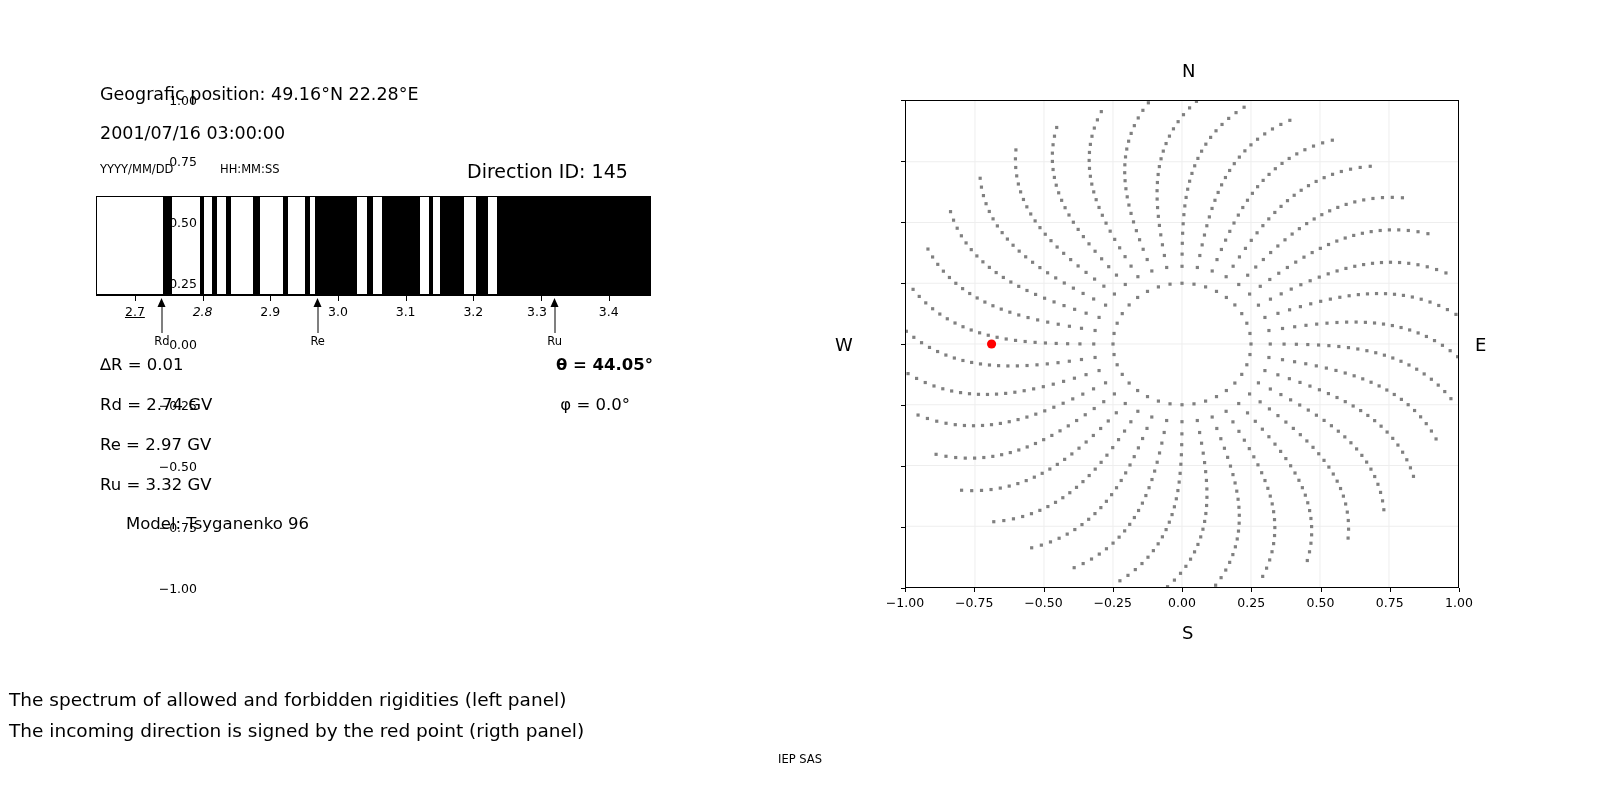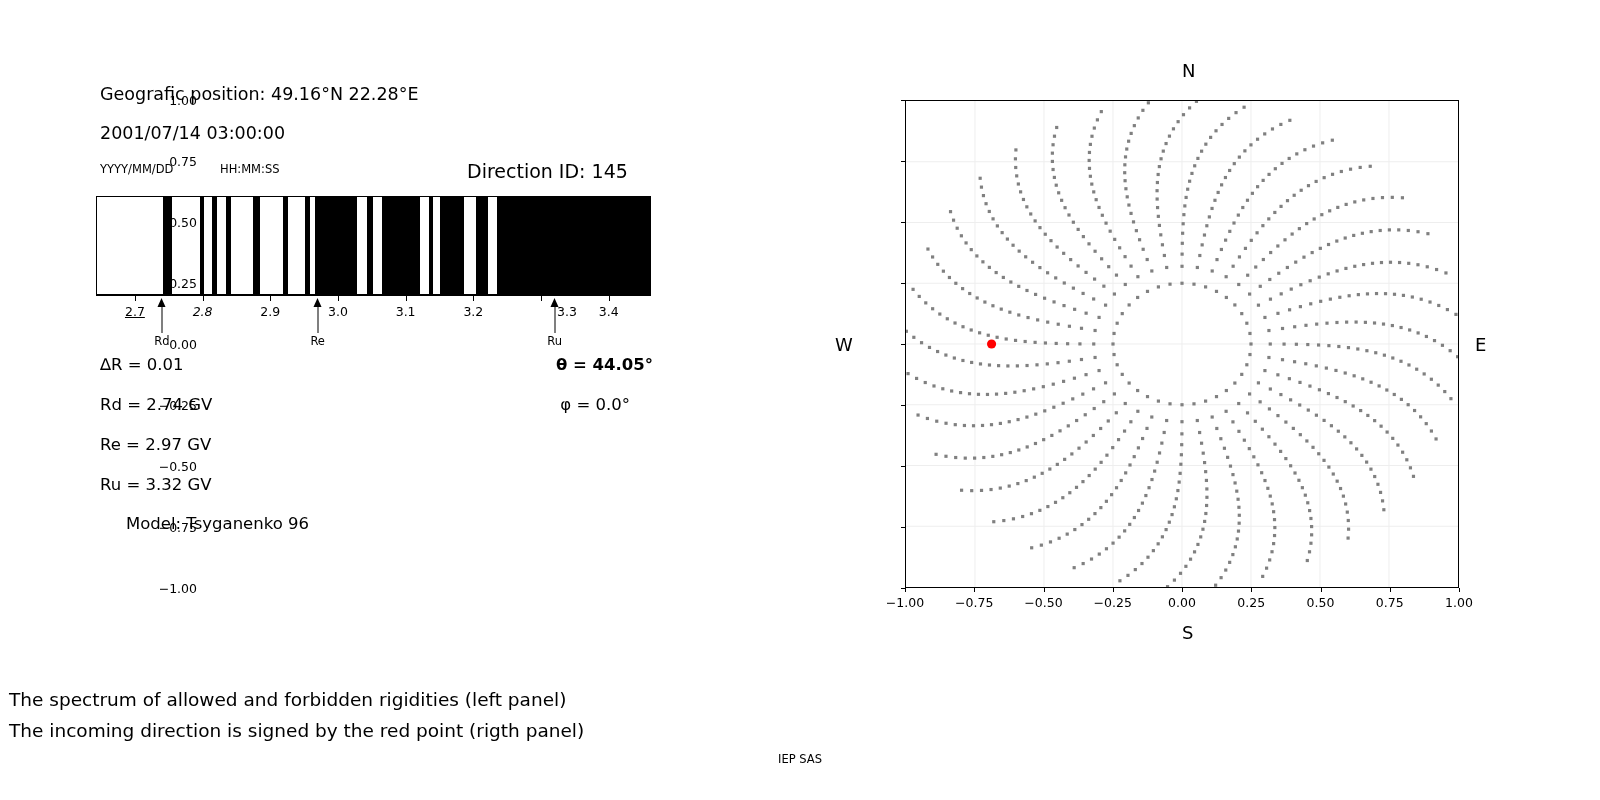--- a/index.html
+++ b/index.html
@@ -69,21 +69,21 @@
   #caption{left:0;top:684px;width:1600px;text-align:left;margin-left:9px;}
   #caption div{font-size:18.5px;line-height:31px;}
   #footer-credit{left:0;top:752px;width:1600px;text-align:center;font-size:11.5px;}
 </style>
 </head>
 <body>
 
 <div class="abs" id="left-panel">
 
   <div class="abs hdr-geo">Geografic position: 49.16°N 22.28°E</div>
-  <div class="abs hdr-date">2001/07/14 03:00:00</div>
+  <div class="abs hdr-date">2001/07/16 03:00:00</div>
   <div class="abs hdr-fmt-date">YYYY/MM/DD</div>
   <div class="abs hdr-fmt-time">HH:MM:SS</div>
   <div class="abs hdr-dirid">Direction ID: 145</div>
 
   <div class="abs" id="spectrum-bar">
       <div class="band" style="left: 66.3293px; width: 8.46037px;"></div>
       <div class="band" style="left: 103.216px; width: 4.06098px;"></div>
       <div class="band" style="left: 115.399px; width: 4.7378px;"></div>
       <div class="band" style="left: 128.936px; width: 4.7378px;"></div>
       <div class="band" style="left: 156.009px; width: 6.76829px;"></div>
@@ -110,21 +110,21 @@
       <div class="tick" style="left: 512.698px;"></div>
     </div>
 
   <div class="abs" id="axis-labels-layer">
       <div class="tick-label" style="left: 134.918px; top: 304px; text-decoration: underline;">2.7</div>
       <div class="tick-label" style="left: 202.601px; top: 304px; font-style: italic;">2.8</div>
       <div class="tick-label" style="left: 270.284px; top: 304px;">2.9</div>
       <div class="tick-label" style="left: 337.966px; top: 304px;">3.0</div>
       <div class="tick-label" style="left: 405.649px; top: 304px;">3.1</div>
       <div class="tick-label" style="left: 473.332px; top: 304px;">3.2</div>
-      <div class="tick-label" style="left: 567px; top: 304px;">3.3</div>
+      <div class="tick-label" style="left: 537px; top: 304px;">3.3</div>
       <div class="tick-label" style="left: 608.698px; top: 304px;">3.4</div>
     </div>
   <div class="abs" id="markers-layer">
       <div class="marker-arrow" style="left: 161.991px; top: 298px; height: 50px;">
         <div class="head"></div>
         <div class="shaft"></div>
         <div class="marker-label">Rd</div>
       </div>
       <div class="marker-arrow" style="left: 317.662px; top: 298px; height: 50px;">
         <div class="head"></div>

